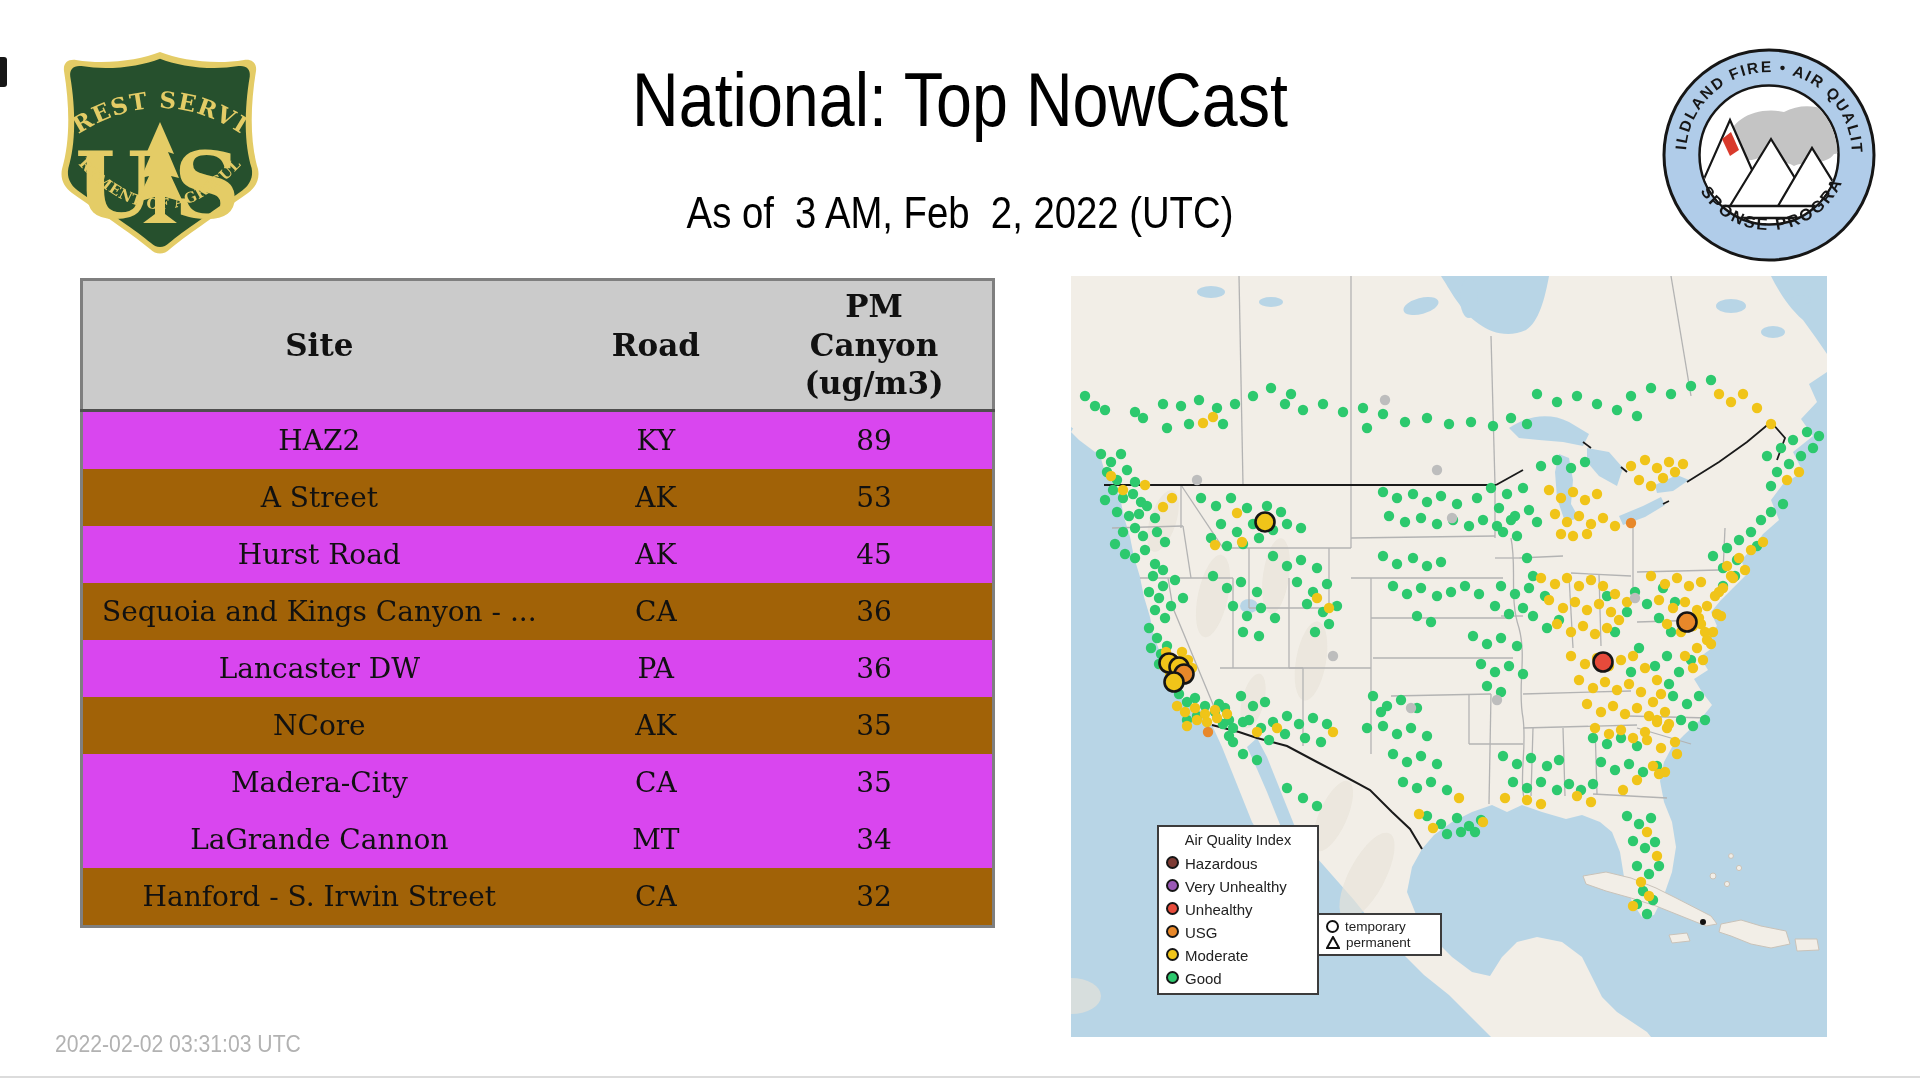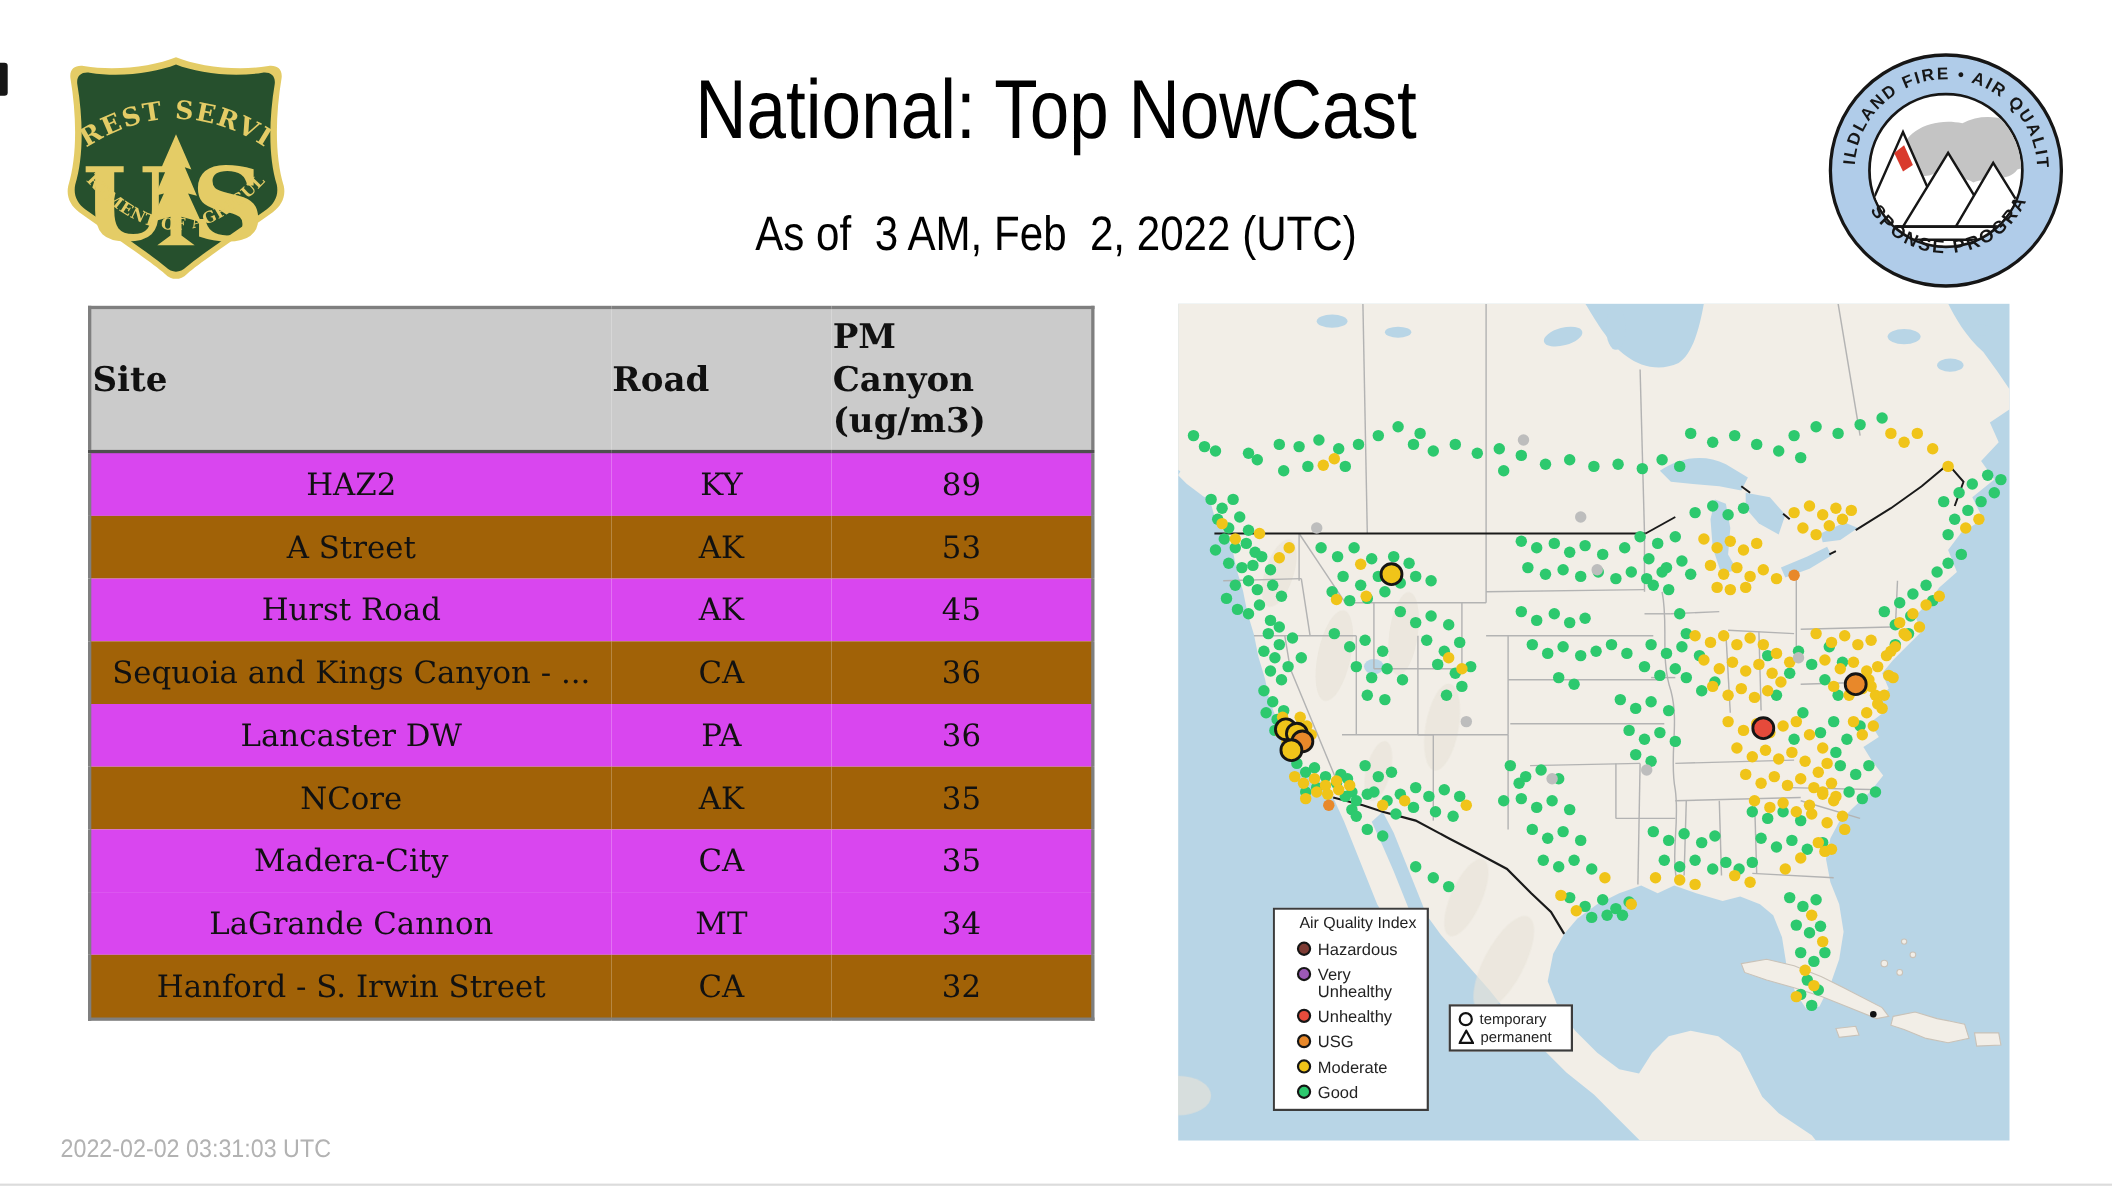--- a/index.html
+++ b/index.html
@@ -13,36 +13,36 @@
   .edge-tab{left:0;top:57px;width:7px;height:30px;background:#161616;border-radius:0 3px 3px 0;}
   .bottom-line{left:0;right:0;top:1076px;height:2px;background:#dcdcdc;}
   .footer-ts{left:55px;top:1031px;font-size:23px;color:#b2b2b2;transform:scaleX(0.92);
              transform-origin:left center;white-space:pre;}
 
   
   .tbl-wrap{left:80px;top:278px;width:915px;}
   table.nowcast{border-collapse:collapse;width:100%;font-family:"DejaVu Serif","Liberation Serif",serif;
                 border:3px solid #7f7f7f;}
   table.nowcast thead th{background:#cbcbcb;font-size:31px;font-weight:bold;color:#111;
-                         text-align:left;vertical-align:middle;height:126px;line-height:1.25;
+                         text-align:center;vertical-align:middle;height:126px;line-height:1.25;
                          border-bottom:3px solid #4f4f4f;}
   table.nowcast td{height:57px;font-size:28px;color:#111;text-align:center;vertical-align:middle;padding:0 4px;}
   table.nowcast tbody tr.odd{background:#d946ef;}
   table.nowcast tbody tr.even{background:#a16207;}
   .col-site{width:476px;} .col-state{width:201px;} .col-pm{width:238px;}
 
   
   .map-wrap{left:1071px;top:276px;width:756px;height:761px;}
   .map-wrap svg{display:block;}
   .legend-box{position:absolute;background:#fff;border:2px solid #3c3c3c;box-sizing:border-box;}
-  .aqi-legend{left:86px;top:549px;width:142px;padding:5px 7px 7px 20px;}
+  .aqi-legend{left:86px;top:549px;width:162px;padding:5px 7px 7px 7px;}
   .aqi-title{font-size:14.5px;color:#222;text-align:center;margin-bottom:3px;}
   .aqi-item{display:flex;align-items:flex-start;gap:6px;margin-top:8px;font-size:15px;color:#222;line-height:1;}
   .aqi-dot{width:13px;height:13px;border-radius:50%;border:2px solid #151515;flex:0 0 auto;box-sizing:border-box;}
-  .mk-legend{left:246px;top:637px;width:113px;padding:5px 7px;}
+  .mk-legend{left:246px;top:637px;width:125px;padding:5px 7px;}
   .mk-item{display:flex;align-items:center;gap:6px;font-size:13.5px;color:#222;line-height:1;margin-top:2px;}
   .mk-item:first-child{margin-top:0;}
   .mk-circle{width:13px;height:13px;border-radius:50%;border:2px solid #111;background:#fff;box-sizing:border-box;flex:0 0 auto;}
   .mk-tri{flex:0 0 auto;}
 
   
   .fs-logo{left:58px;top:44px;}
   .wf-logo{left:1658px;top:44px;}
 </style>
 </head>

